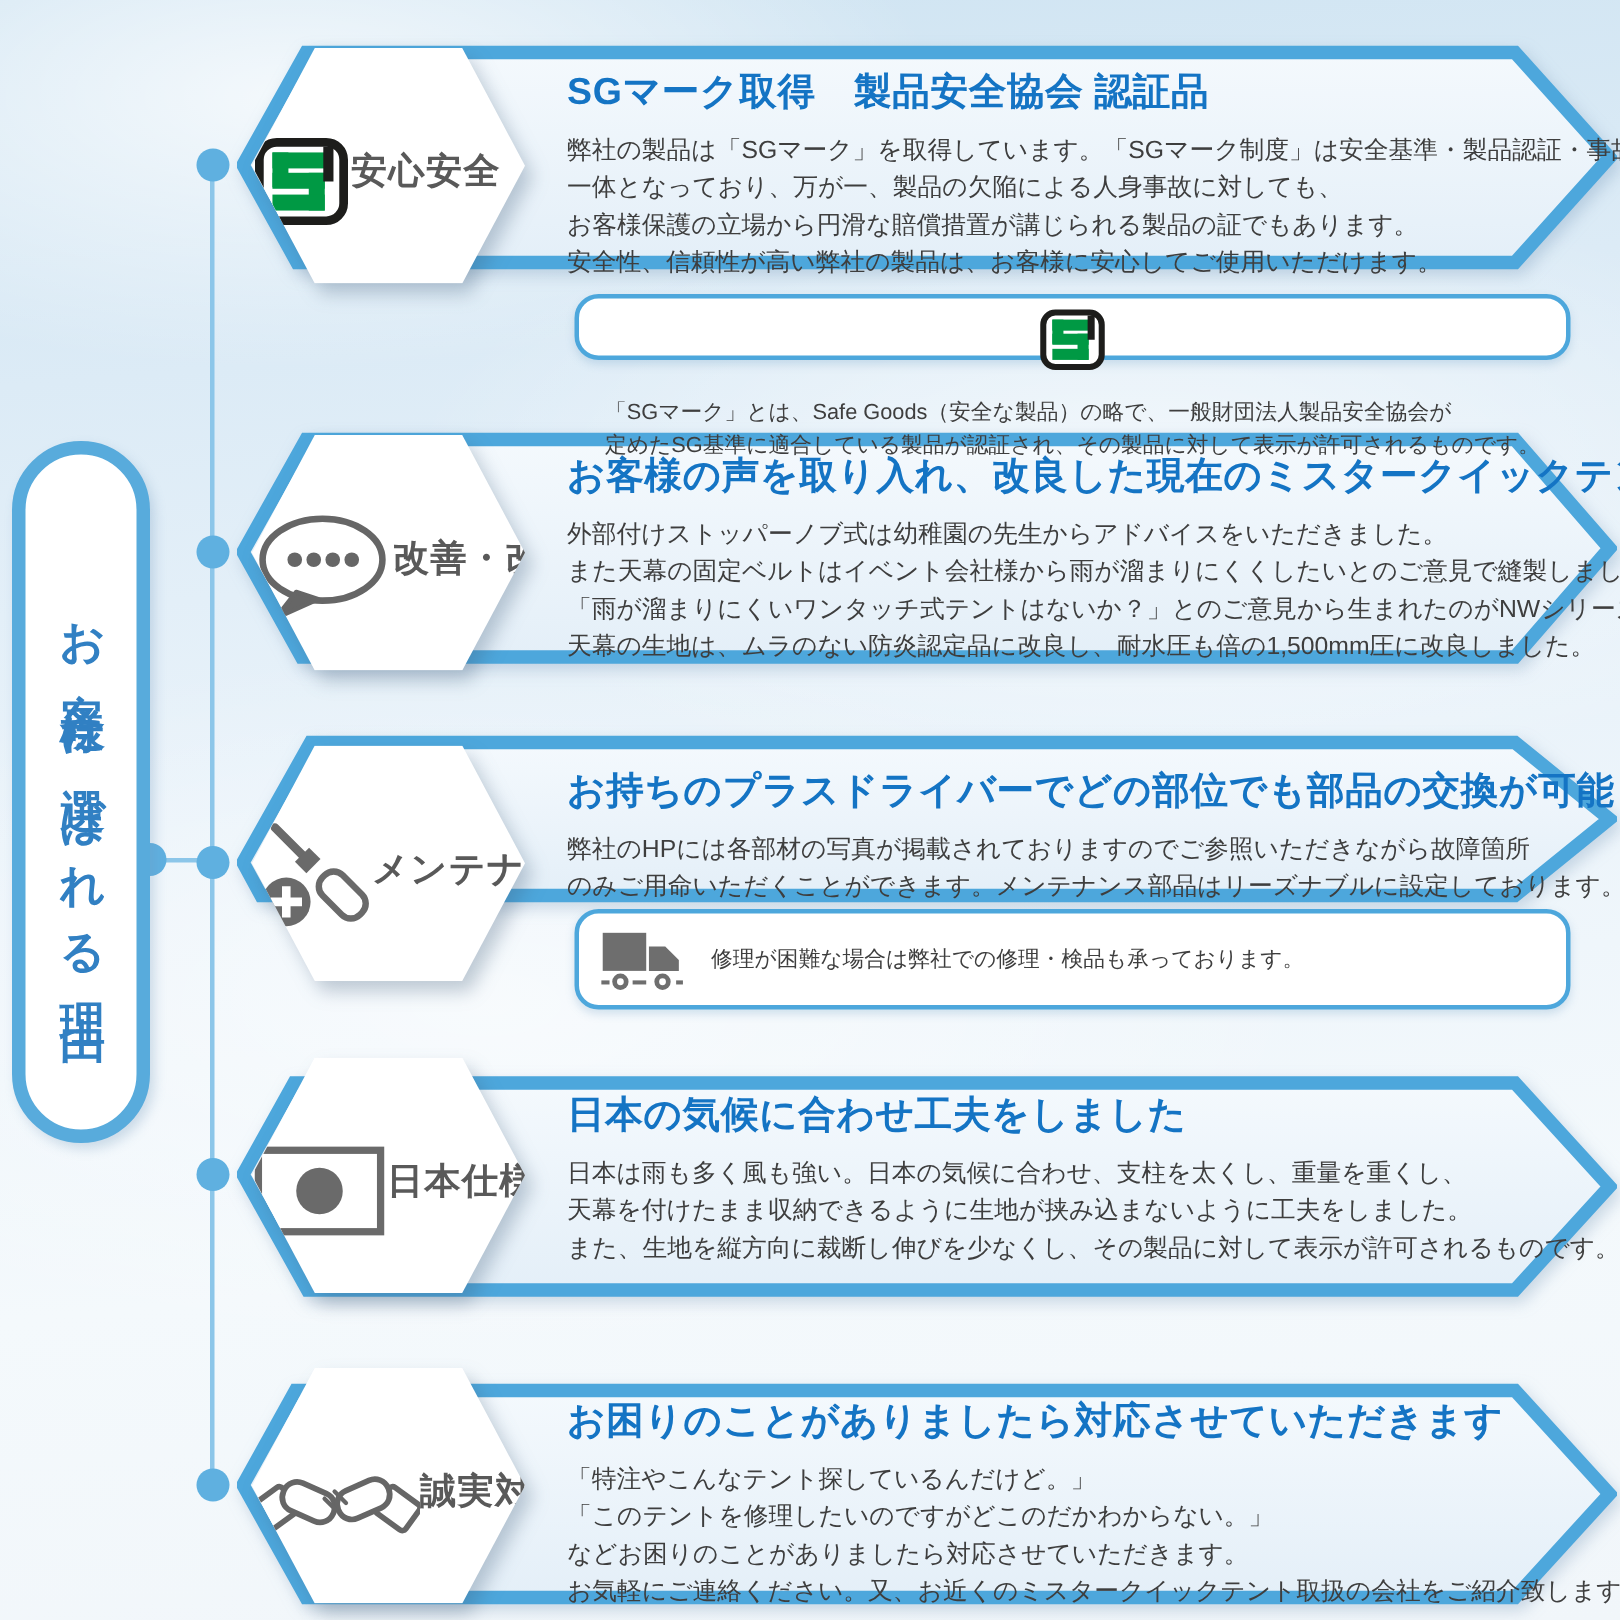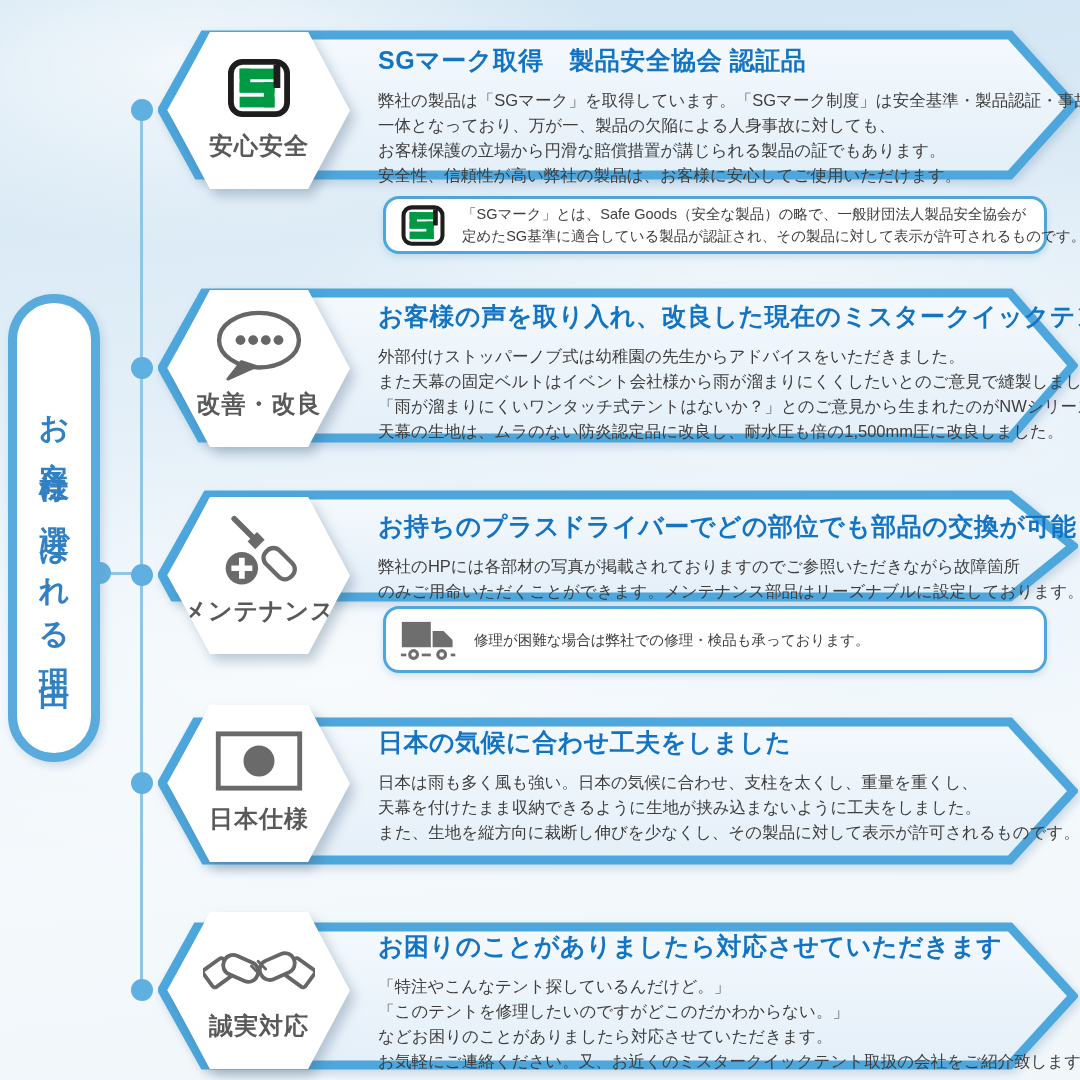--- a/index.html
+++ b/index.html
@@ -24,21 +24,21 @@
   .pill .vtext{writing-mode:vertical-rl;text-orientation:upright;font-size:30px;font-weight:700;
     color:#3180c3;letter-spacing:10px;line-height:1;}
   
   .banner{position:absolute;left:158px;filter:drop-shadow(3px 4px 5px rgba(90,130,170,.28));}
   .banner polygon{fill:url(#bannerFill);stroke:#4da7dc;stroke-width:9;stroke-linejoin:miter;}
   
   .hex{position:absolute;left:168px;width:182px;height:157px;z-index:3;
     filter:drop-shadow(5px 7px 6px rgba(60,90,120,.30));}
   .hex .hexshape{width:100%;height:100%;background:#fff;
     clip-path:polygon(0 50%,23% 0,77% 0,100% 50%,77% 100%,23% 100%);
-    display:flex;flex-direction:column;align-items:center;}
+    display:flex;flex-direction:row;align-items:center;}
   .hex .icon{margin-top:20px;height:72px;display:flex;align-items:center;justify-content:center;}
   .hex .hexlabel{margin-top:6px;font-size:24px;font-weight:700;color:#595959;letter-spacing:1px;white-space:nowrap;}
   
   .content{position:absolute;left:378px;z-index:2;}
   .content .title{font-size:25px;font-weight:700;color:#1474c4;letter-spacing:.5px;white-space:nowrap;}
   .content .bodyline{font-size:16.5px;line-height:25px;color:#3e3e3e;white-space:nowrap;}
   .content .bodywrap{margin-top:11px;}
   
   .note{position:absolute;left:383px;width:664px;background:#fff;border:3px solid #4da7dc;
     border-radius:16px;box-sizing:border-box;display:flex;align-items:center;gap:16px;
@@ -97,21 +97,21 @@
   </div>
   <div class="content" style="top:44px">
     <div class="title">SGマーク取得　製品安全協会 認証品</div>
     <div class="bodywrap">
       <div class="bodyline">弊社の製品は「SGマーク」を取得しています。「SGマーク制度」は安全基準・製品認証・事故賠償が</div>
       <div class="bodyline">一体となっており、万が一、製品の欠陥による人身事故に対しても、</div>
       <div class="bodyline">お客様保護の立場から円滑な賠償措置が講じられる製品の証でもあります。</div>
       <div class="bodyline">安全性、信頼性が高い弊社の製品は、お客様に安心してご使用いただけます。</div>
     </div>
   </div>
-  <div class="note" style="top:196px;height:58px;">
+  <div class="note" style="top:196px;height:44px;flex-direction:column;">
     <div>
       <svg width="46" height="43" viewBox="0 0 64 64">
           <use href="#sgmark"></use>
         </svg>
     </div>
     <div class="nlines">
       <div>「SGマーク」とは、Safe Goods（安全な製品）の略で、一般財団法人製品安全協会が</div>
       <div>定めたSG基準に適合している製品が認証され、その製品に対して表示が許可されるものです。</div>
     </div>
   </div>

